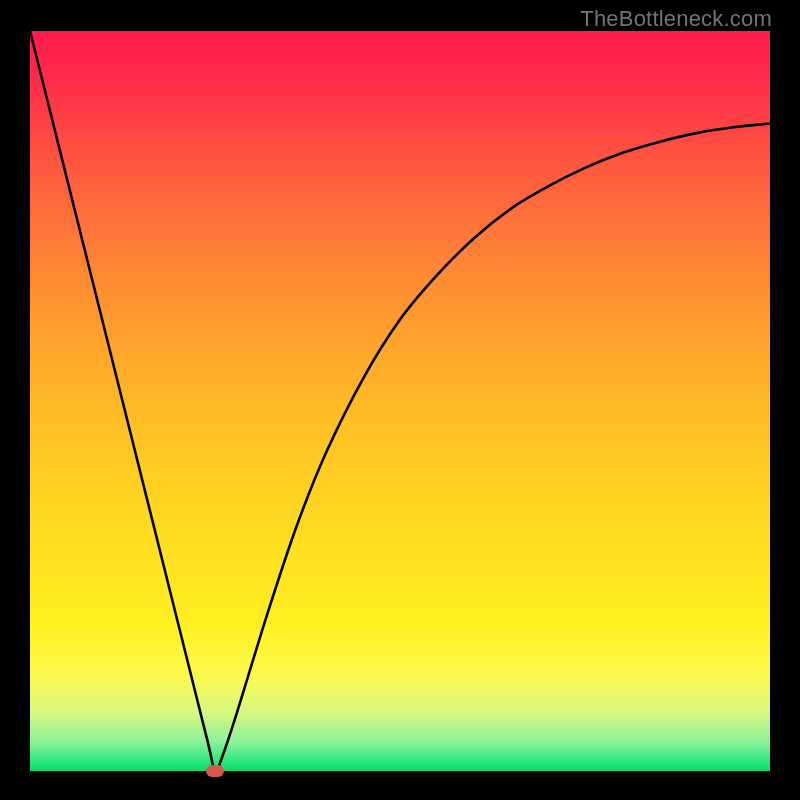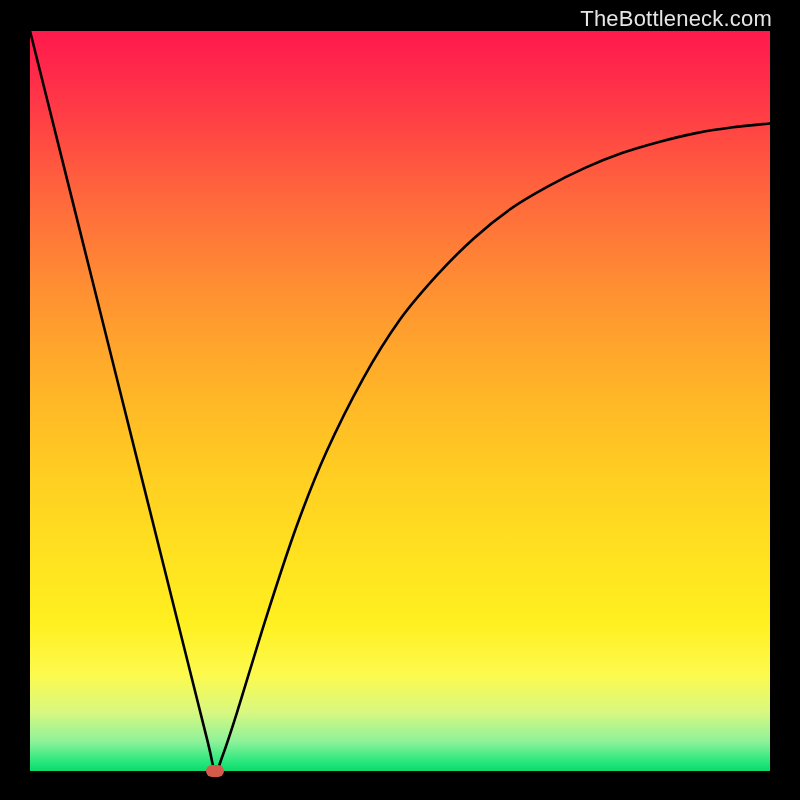--- a/index.html
+++ b/index.html
@@ -32,21 +32,21 @@
       #d8f880 92%,
       #8ef29a 96%,
       #20e67a 99%,
       #10d868 100%
     );
   }
   .watermark {
     position: absolute;
     top: 6px;
     right: 28px;
-    color: #e5e5e5;
+    color: #737373;
     font-size: 22px;
     font-weight: 500;
     letter-spacing: 0.2px;
   }
   svg.curve {
     position: absolute;
     left: 0; top: 0;
     width: 740px; height: 740px;
   }
   .marker {

